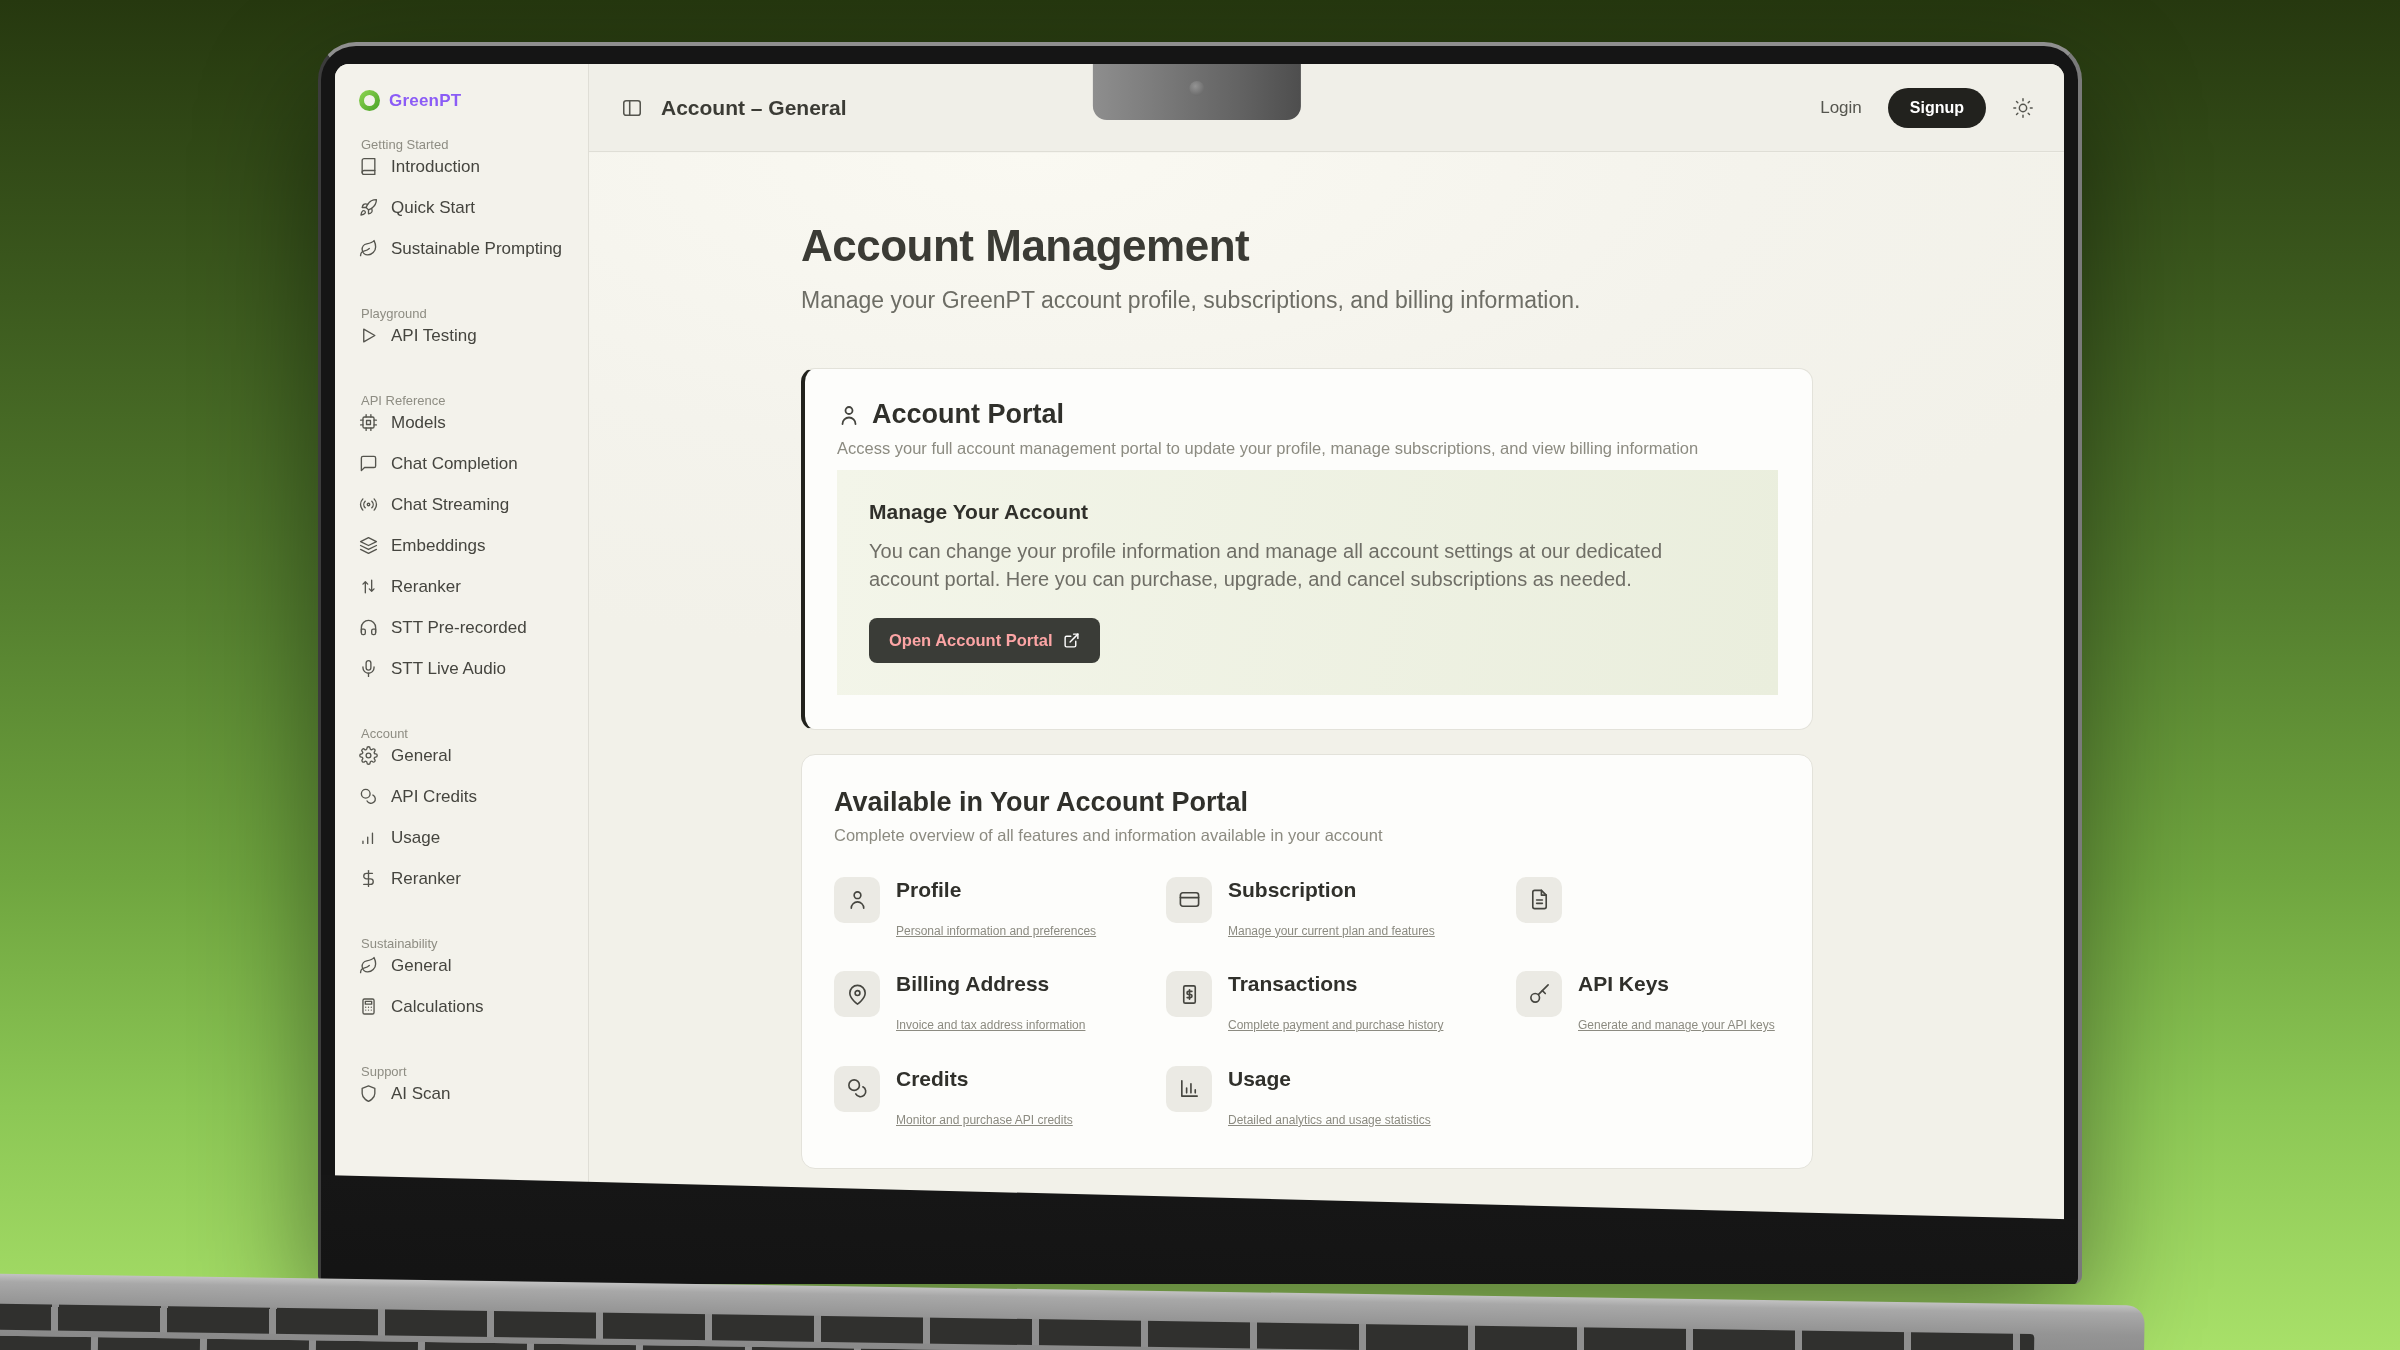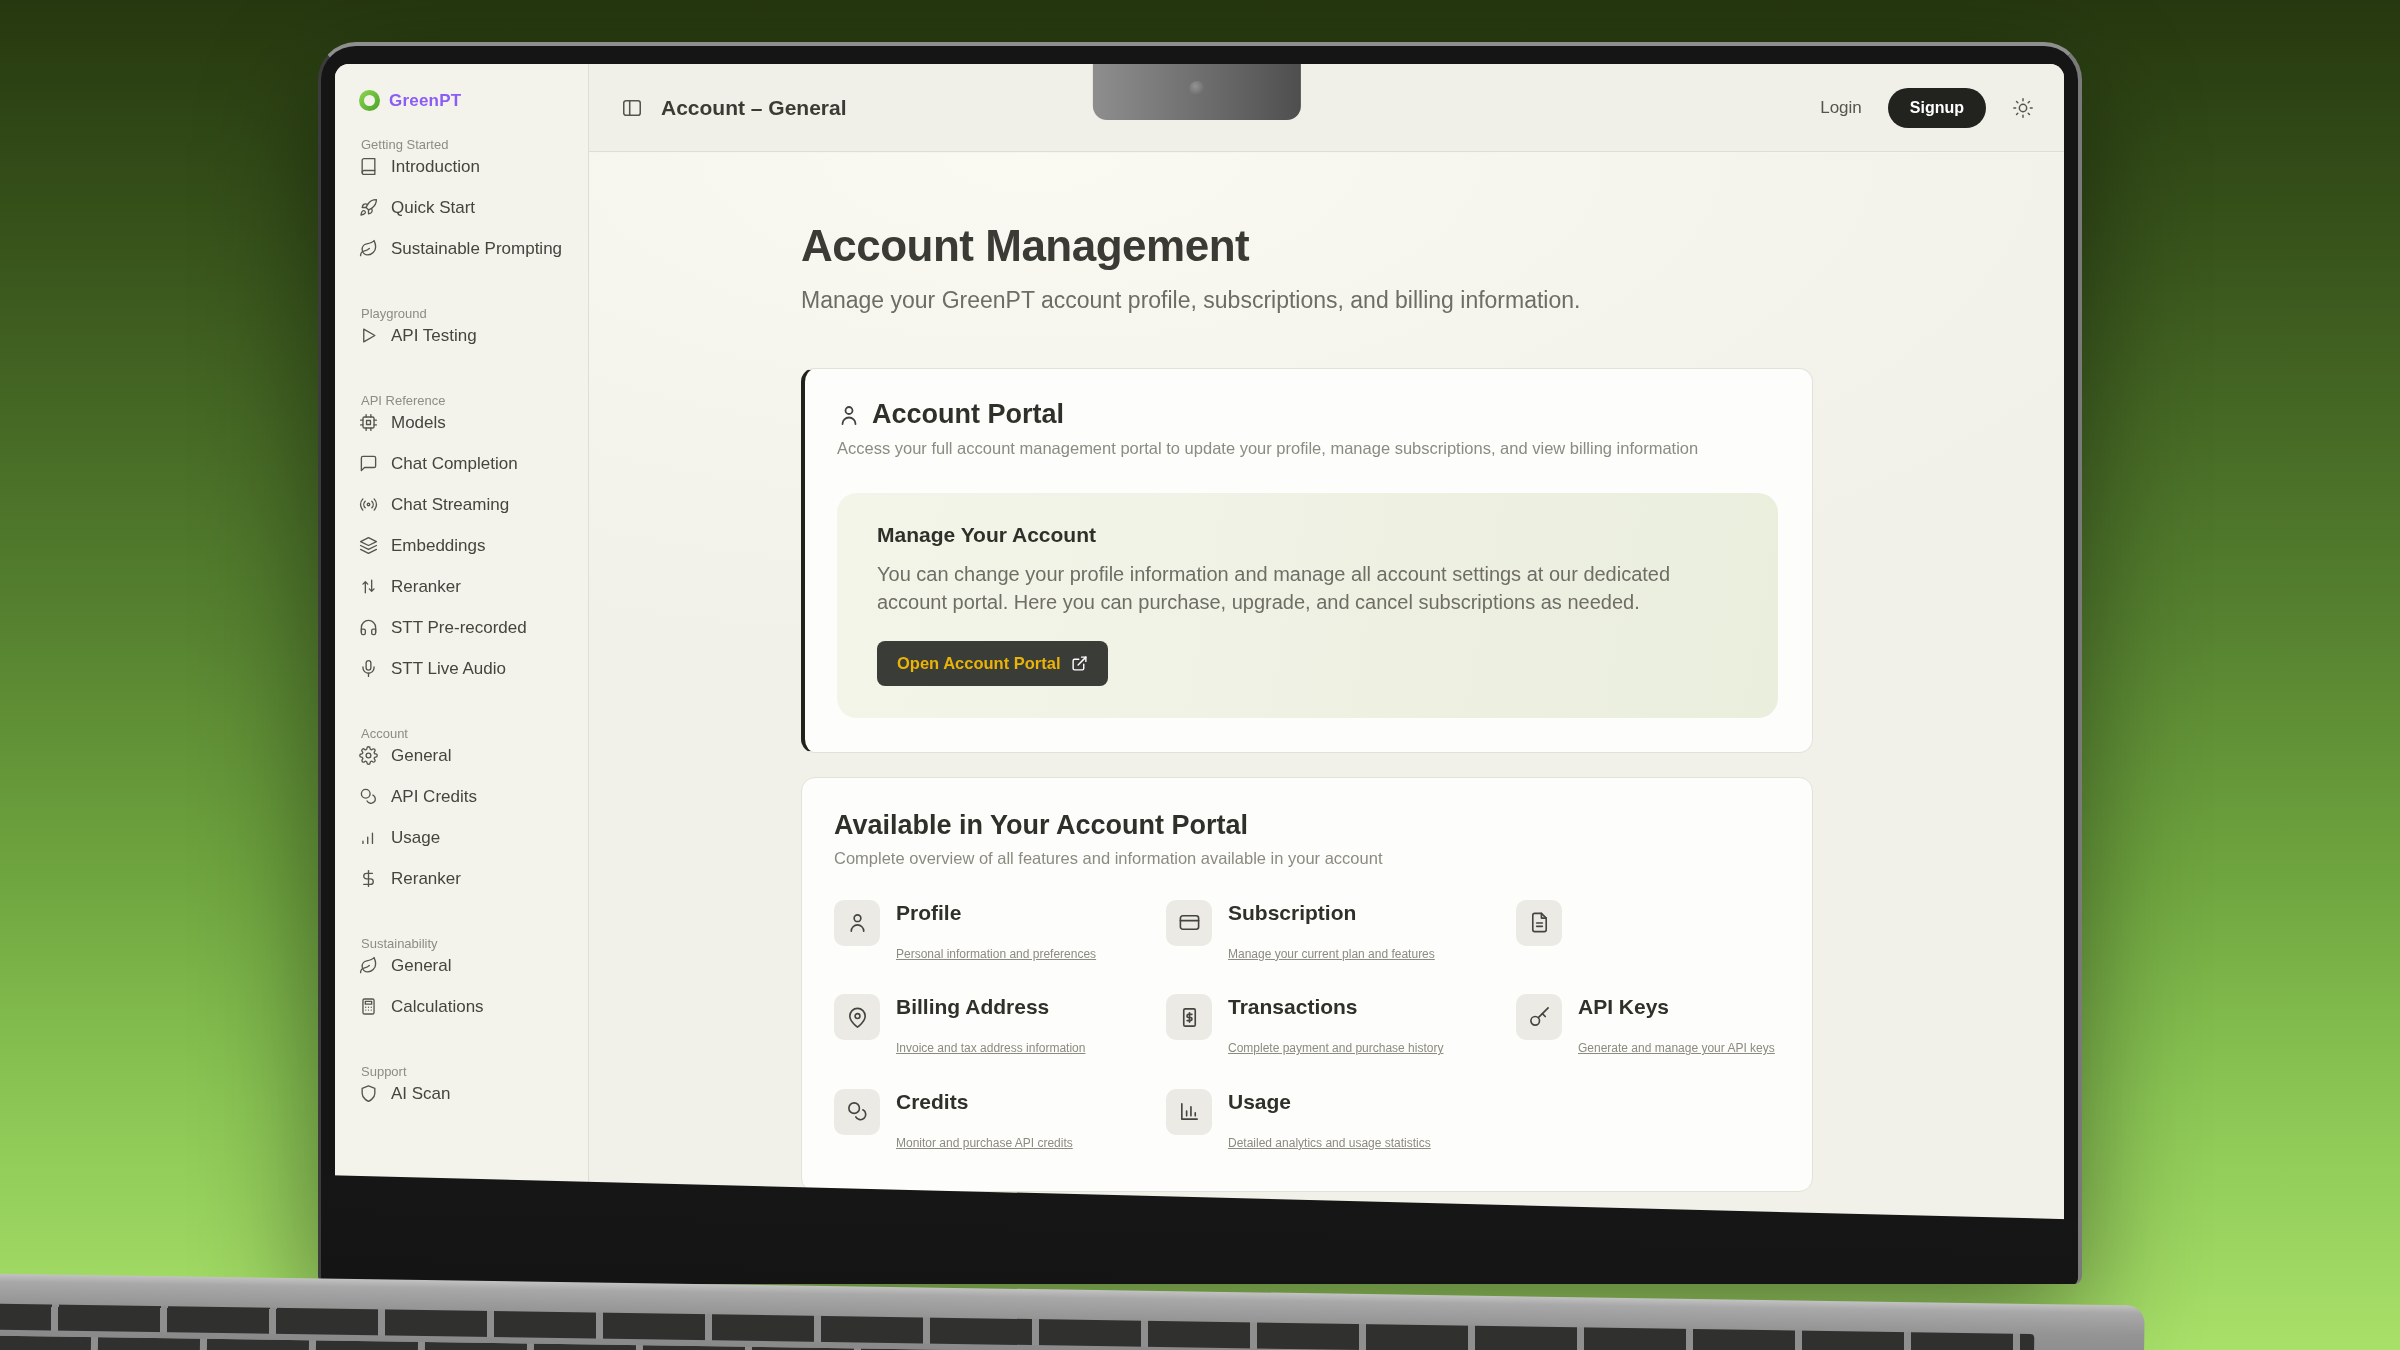--- a/index.html
+++ b/index.html
@@ -59,24 +59,24 @@
   .content{position:absolute;left:212px;top:0;width:1012px;}
   .h1{margin-top:68px;font-size:44px;font-weight:bold;color:#3b3b35;letter-spacing:-.5px;}
   .sub{margin-top:16px;font-size:23px;color:#6d6d65;}
   .card{background:#fdfdfb;border:1px solid #e3e2da;border-radius:14px;box-sizing:border-box;}
   .card.portal{margin-top:54px;border-left:4px solid #22221d;padding:30px 34px 34px 32px;}
   .pc-head{display:flex;align-items:center;gap:11px;}
   .pc-ic{width:24px;height:24px;display:inline-flex;}
   .pc-ic svg{width:24px;height:24px;stroke:#44443e;fill:none;stroke-width:1.8;stroke-linecap:round;stroke-linejoin:round;}
   .pc-title{font-size:27px;font-weight:bold;color:#30302b;}
   .pc-sub{margin-top:9px;font-size:16.5px;color:#8c8b81;}
-  .panel{margin-top:35px;background:linear-gradient(100deg,#f3f5e9,#eaeedd);border-radius:20px;padding:30px 40px 32px;}
+  .panel{margin-top:12px;background:linear-gradient(100deg,#f3f5e9,#eaeedd);border-radius:0;padding:30px 32px 32px;}
   .panel-title{font-size:21px;font-weight:bold;color:#30302b;}
   .panel-body{margin-top:13px;font-size:20px;line-height:1.42;color:#6f6e66;max-width:850px;}
-  .portal-btn{margin-top:24px;display:inline-flex;align-items:center;gap:10px;background:#3a3c37;color:#eab308;
+  .portal-btn{margin-top:24px;display:inline-flex;align-items:center;gap:10px;background:#3a3c37;color:#fca5a5;
     border:none;border-radius:8px;padding:13px 20px;font-size:16.5px;font-weight:bold;cursor:pointer;
     font-family:"Liberation Sans",sans-serif;}
   .portal-btn svg{width:17px;height:17px;stroke:#fff;fill:none;stroke-width:2;stroke-linecap:round;stroke-linejoin:round;}
   .card.features{margin-top:24px;padding:32px 32px 40px;}
   .fc-title{font-size:27px;font-weight:bold;color:#30302b;}
   .fc-sub{margin-top:8px;font-size:16.5px;color:#8c8b81;}
   .feat-grid{margin-top:32px;display:grid;grid-template-columns:312px 330px 1fr;column-gap:20px;row-gap:32px;}
   .feat{display:flex;gap:16px;}
   .tile{width:46px;height:46px;border-radius:10px;background:#ebeae4;flex:0 0 auto;display:flex;align-items:center;justify-content:center;}
   .tile svg{width:23px;height:23px;stroke:#45453f;fill:none;stroke-width:1.7;stroke-linecap:round;stroke-linejoin:round;}

